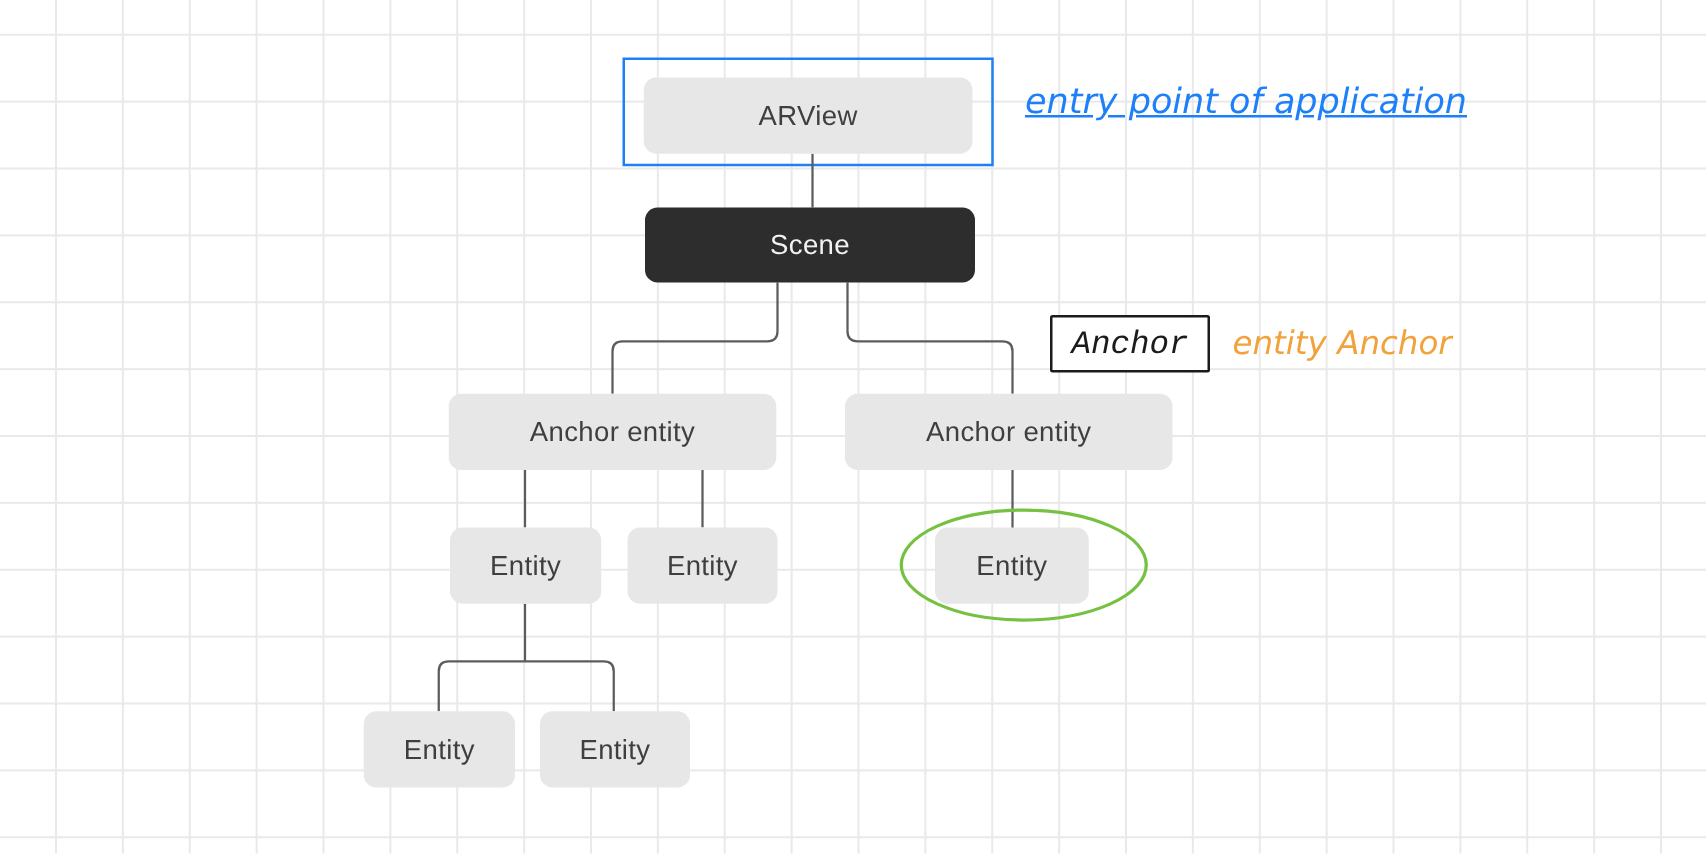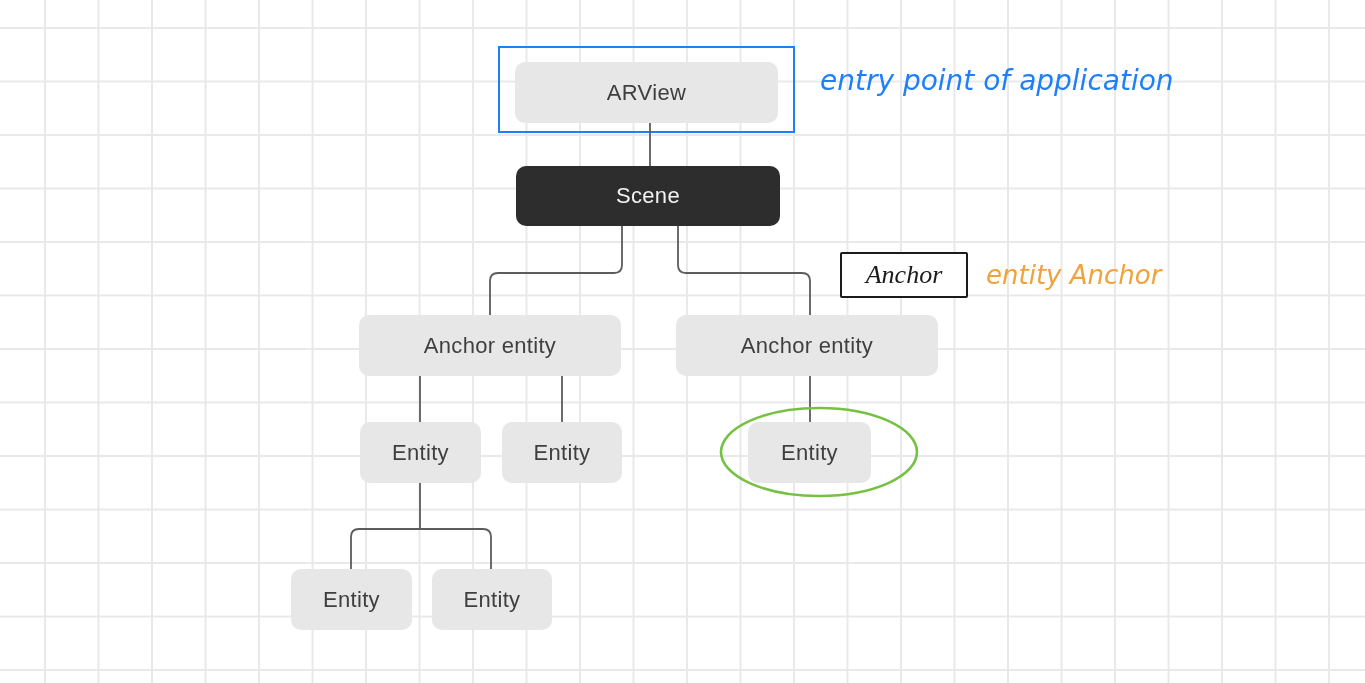--- a/index.html
+++ b/index.html
@@ -75,40 +75,41 @@
     position: absolute;
     font-family: "DejaVu Sans", cursive;
     font-style: italic;
     white-space: nowrap;
     cursor: pointer;
   }
   .hw-blue {
     left: 820px; top: 64px;
     font-size: 28px;
     color: var(--annotation-blue, #1e80f8);
+    text-decoration: underline;
   }
   .hw-orange {
     left: 986px; top: 260px;
     font-size: 26px;
     color: var(--annotation-orange, #f2a23b);
   }
   .anchor-box {
     position: absolute;
     left: 840px; top: 252px;
     width: 128px; height: 46px;
     background: #ffffff;
     border: 2.5px solid var(--ink-black, #1b1b1b);
     border-radius: 2px;
     display: flex;
     align-items: center;
     justify-content: center;
     cursor: pointer;
   }
   .anchor-box .label {
-    font-family: Liberation Serif, serif;
+    font-family: Liberation Mono, monospace;
     font-style: italic;
     font-size: 26px;
     color: var(--ink-black, #1b1b1b);
   }
 </style>
 </head>
 <body>
 
 <div class="canvas">
 

